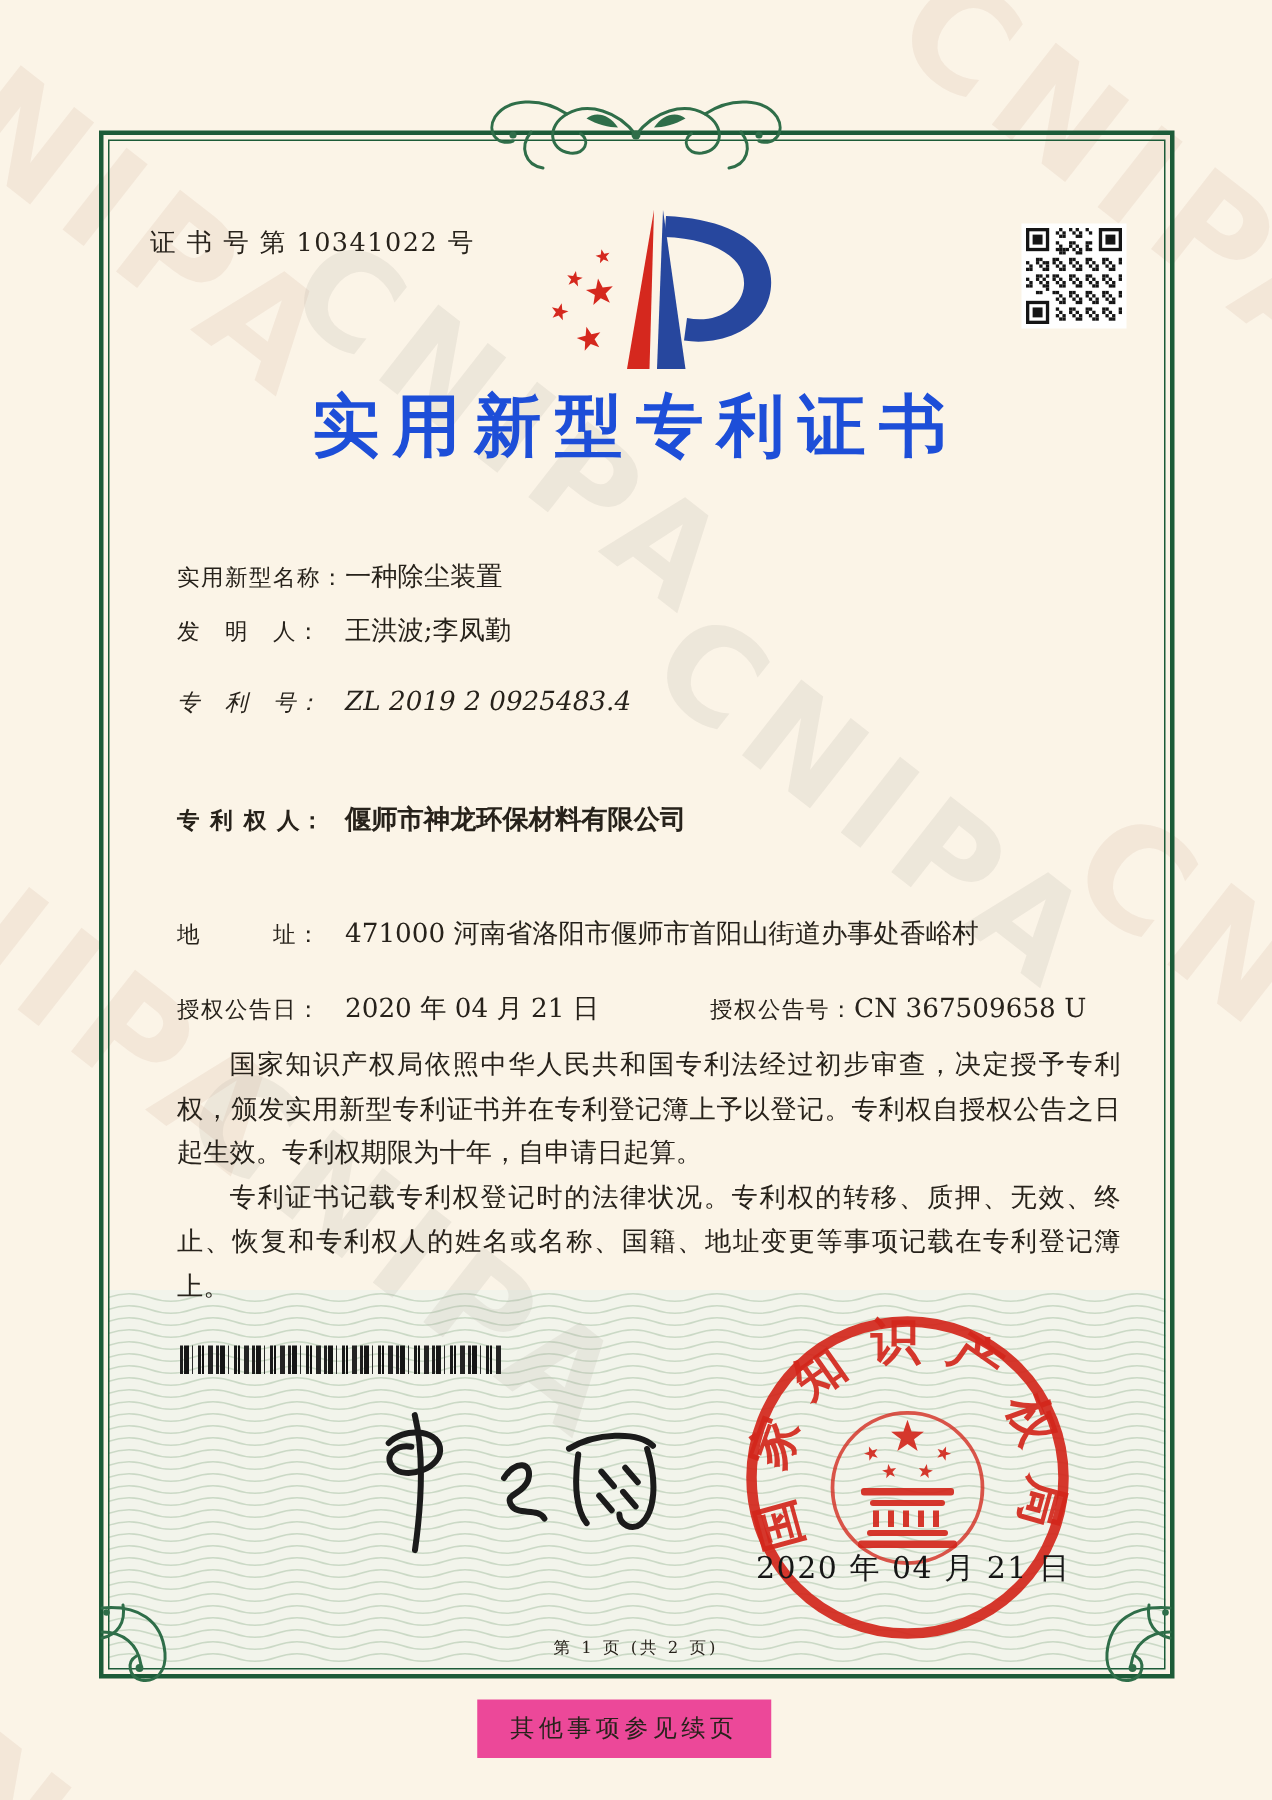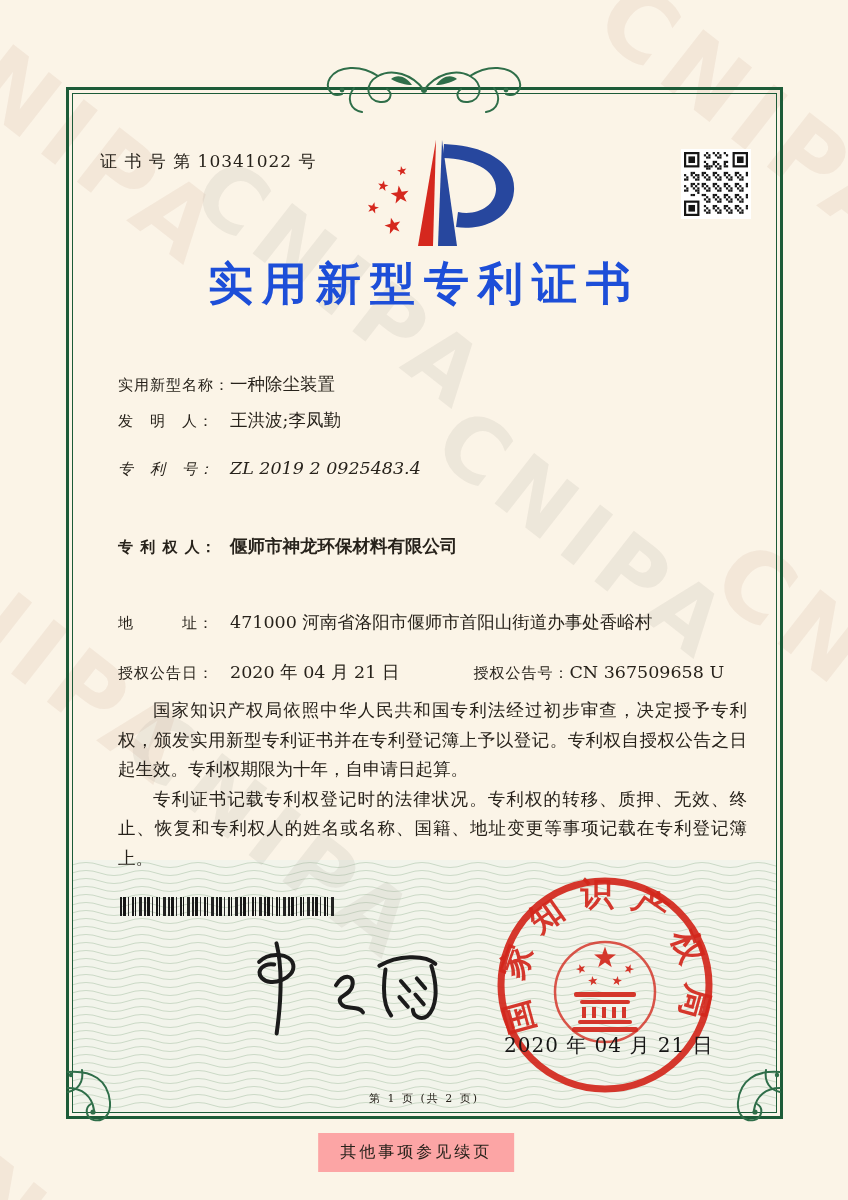--- a/index.html
+++ b/index.html
@@ -50,21 +50,21 @@
              font-family:"DejaVu Sans","Liberation Sans",sans-serif;font-size:20px;color:#222;}
   .sig-block div{margin-bottom:13px;letter-spacing:2px;}
   .handwriting{position:absolute;left:240px;top:933px;z-index:5;}
 
   .seal{position:absolute;left:490px;top:870px;z-index:5;}
   .seal-date{position:absolute;left:504px;top:1032px;z-index:6;font-size:20px;
              color:#161616;letter-spacing:1px;white-space:nowrap;}
 
   .page-info{position:absolute;left:0;top:1091px;width:848px;text-align:center;font-size:11px;letter-spacing:2px;}
   .cont-note{position:absolute;left:50%;top:1133px;transform:translateX(-54%);
-             background:#fca5a5;padding:9px 22px;font-size:16px;letter-spacing:3px;z-index:4;}
+             background:#ec4899;padding:9px 22px;font-size:16px;letter-spacing:3px;z-index:4;}
 </style>
 </head>
 <body>
 
 <div class="sheet">
 
   <div class="wm" style="left:-45px;top:-25px;">CNIPA</div>
   <div class="wm" style="left:645px;top:-40px;">CNIPA</div>
   <div class="wm" style="left:-75px;top:495px;">CNIPA</div>
   <div class="wm" style="left:762px;top:520px;">CNIPA</div>

